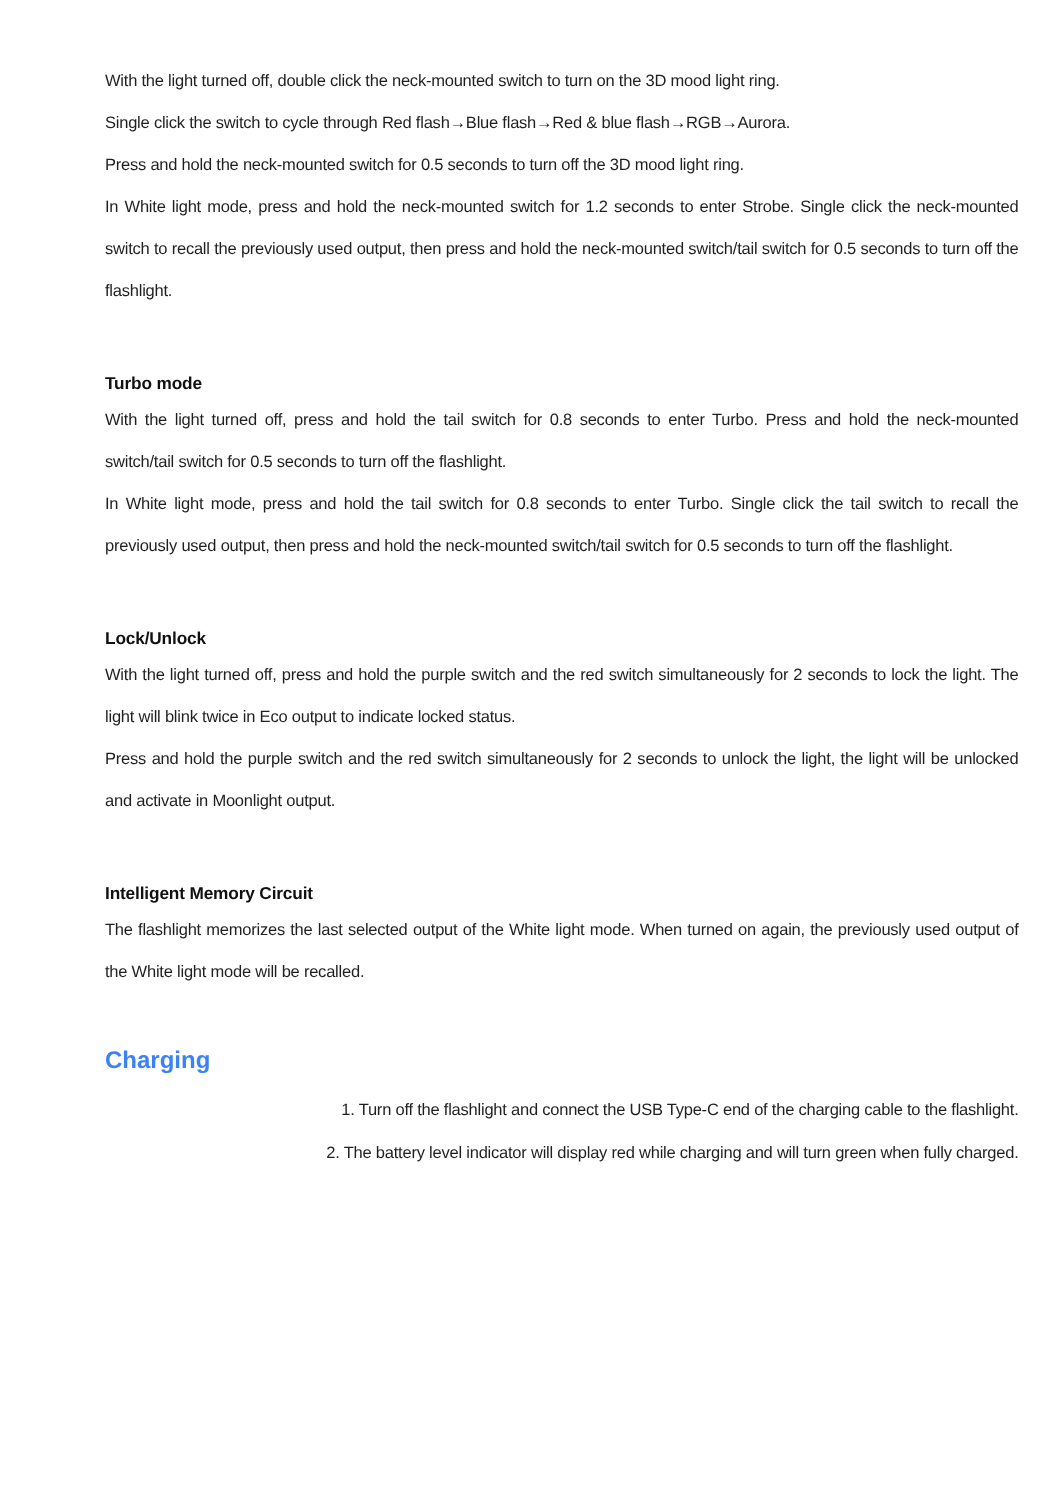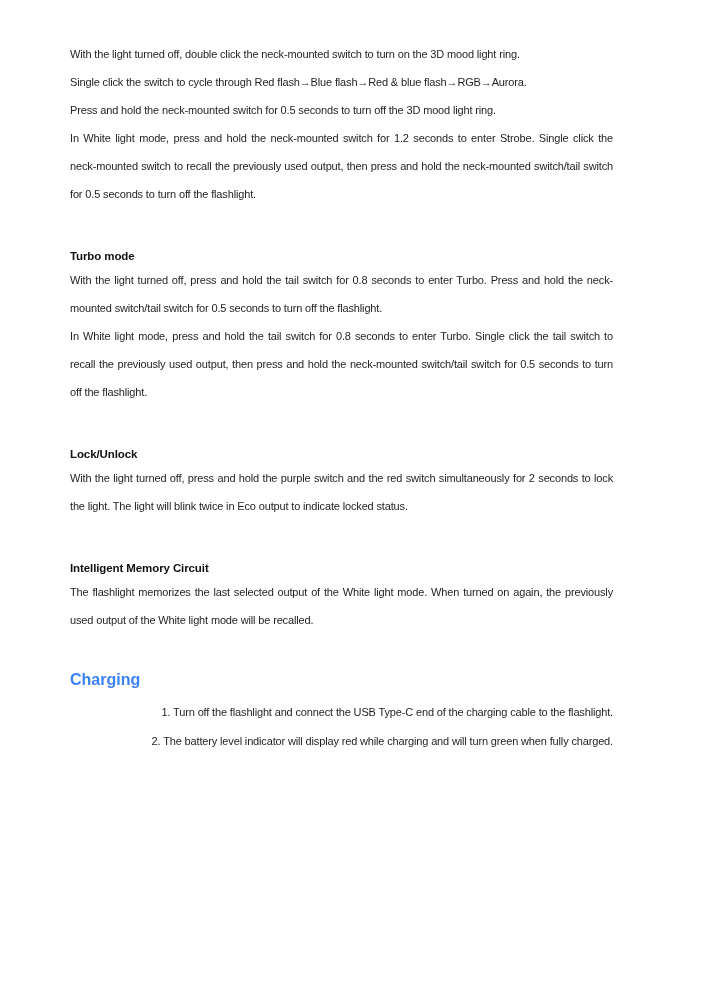--- a/index.html
+++ b/index.html
@@ -11,21 +11,21 @@
     width: 707px;
     height: 1000px;
     overflow: hidden;
     font-family: "Liberation Sans", sans-serif;
     color: #1f1f1f;
   }
   .page {
     box-sizing: border-box;
     width: 707px;
     height: 784px;
-    padding: 40px 94px 40px 70px;
+    padding: 40px 28px 40px 70px;
     background: #ffffff;
   }
   .body-text {
     font-size: 11px;
     line-height: 28px;
     letter-spacing: -0.15px;
     margin: 0;
     text-align: justify;
     color: #1f1f1f;
   }
@@ -73,20 +73,21 @@
 
   <section>
     <h3 class="section-heading">Turbo mode</h3>
     <p class="body-text">With the light turned off, press and hold the tail switch for 0.8 seconds to enter Turbo. Press and hold the neck-mounted switch/tail switch for 0.5 seconds to turn off the flashlight.</p>
     <p class="body-text">In White light mode, press and hold the tail switch for 0.8 seconds to enter Turbo. Single click the tail switch to recall the previously used output, then press and hold the neck-mounted switch/tail switch for 0.5 seconds to turn off the flashlight.</p>
   </section>
 
   <section>
     <h3 class="section-heading">Lock/Unlock</h3>
     <p class="body-text">With the light turned off, press and hold the purple switch and the red switch simultaneously for 2 seconds to lock the light. The light will blink twice in Eco output to indicate locked status.</p>
+    <p class="body-text">Press and hold the purple switch and the red switch simultaneously for 2 seconds to unlock the light, the light will be unlocked and activate in Moonlight output.</p>
   </section>
 
   <section>
     <h3 class="section-heading">Intelligent Memory Circuit</h3>
     <p class="body-text">The flashlight memorizes the last selected output of the White light mode. When turned on again, the previously used output of the White light mode will be recalled.</p>
   </section>
 
   <section>
     <h2 class="major-heading">Charging</h2>
     <div class="steps">

